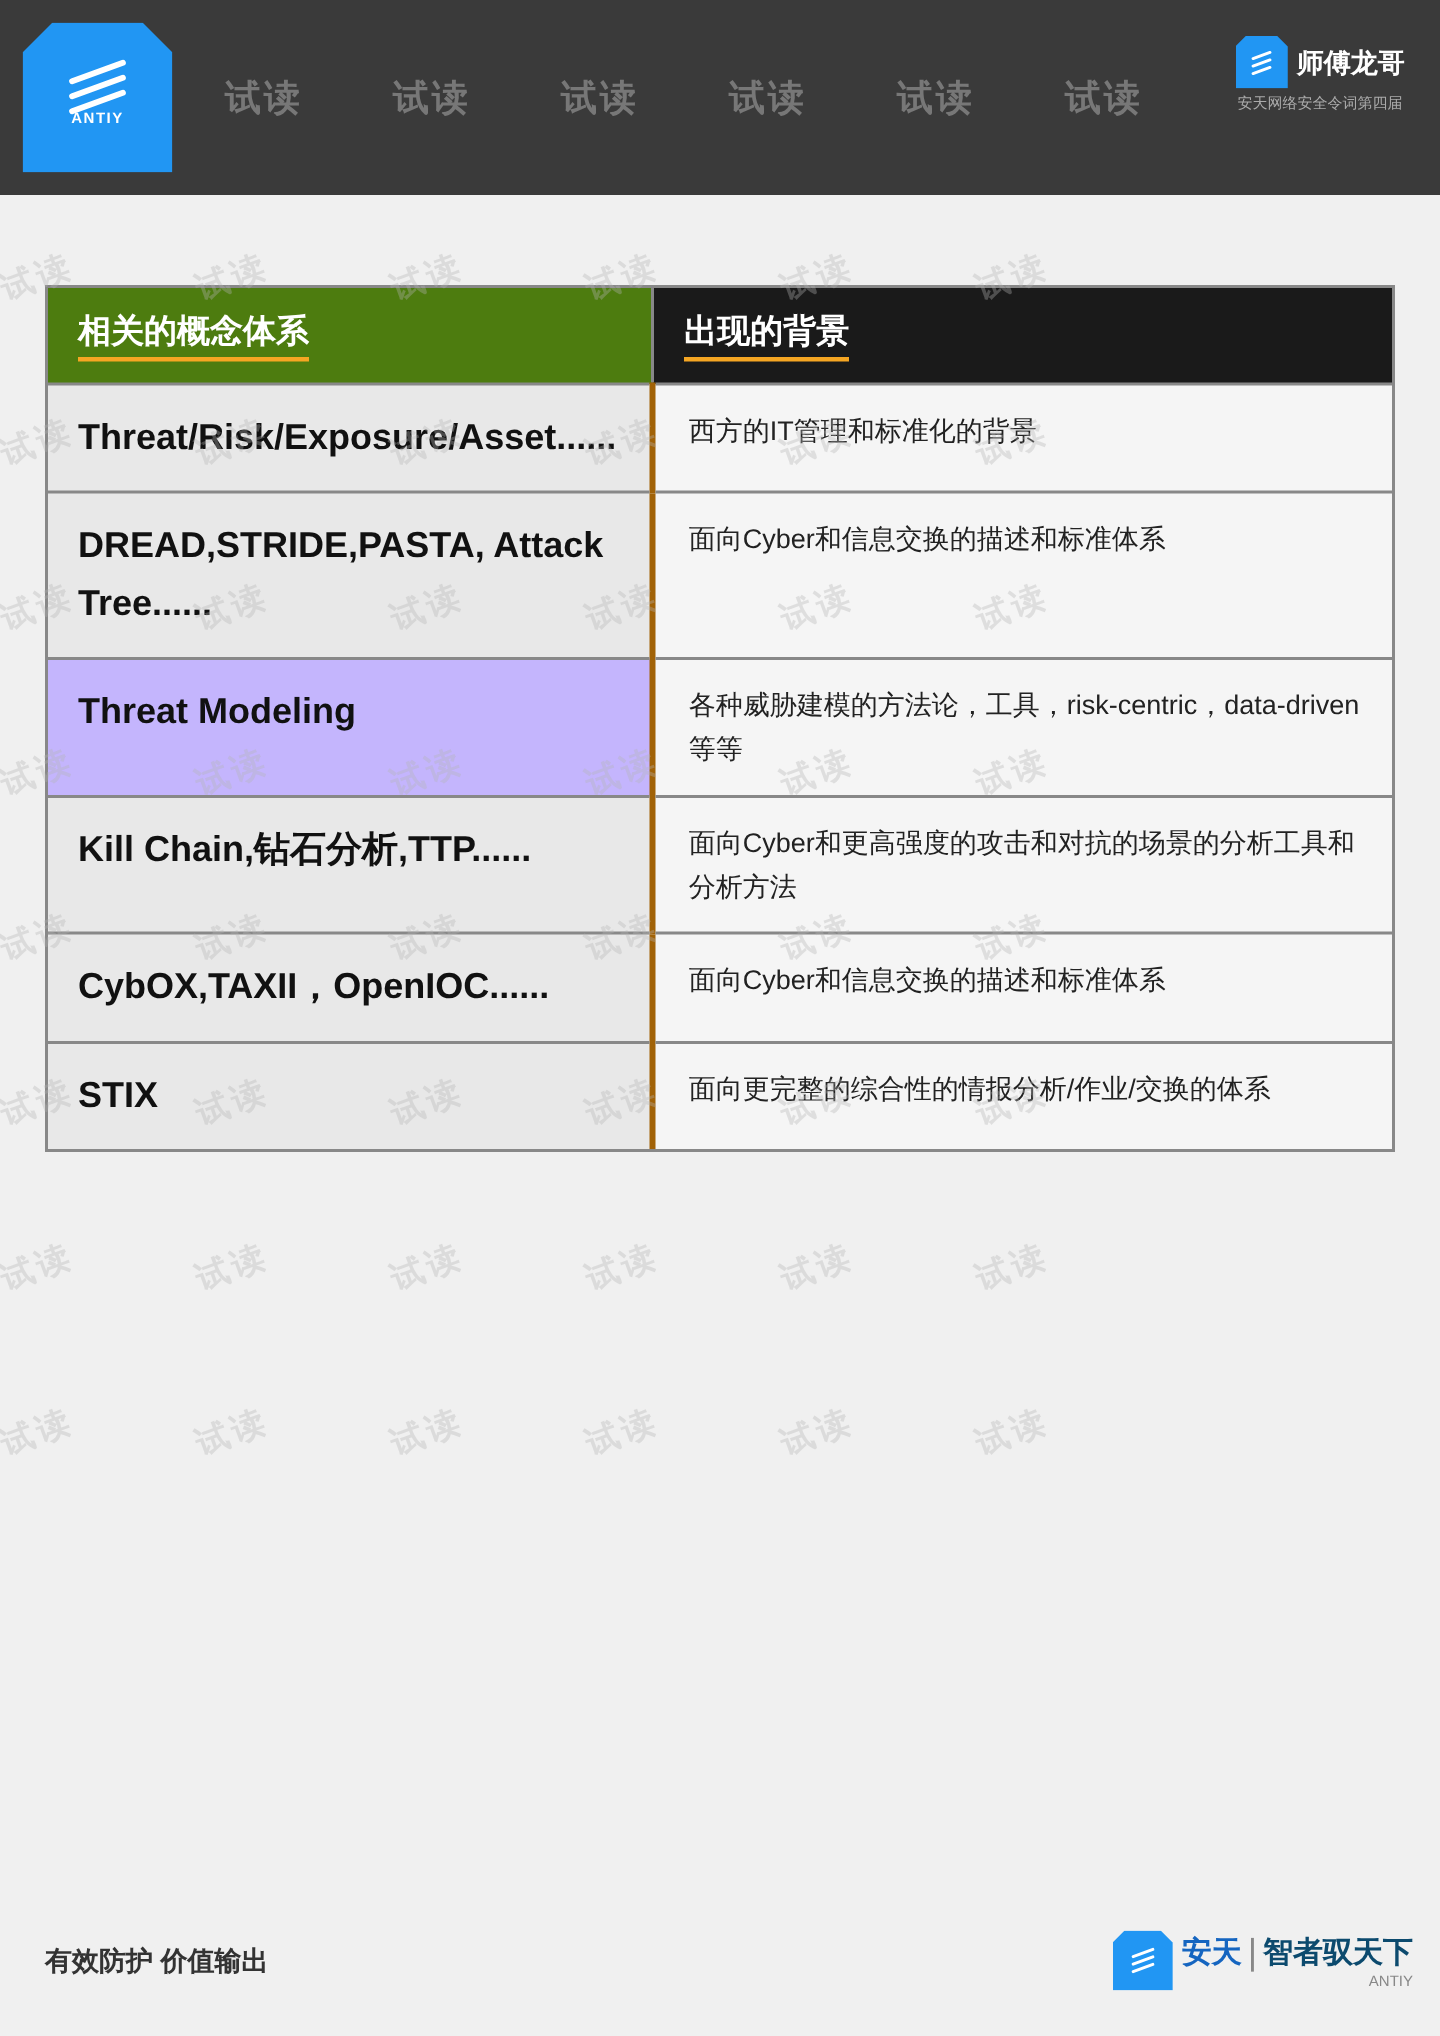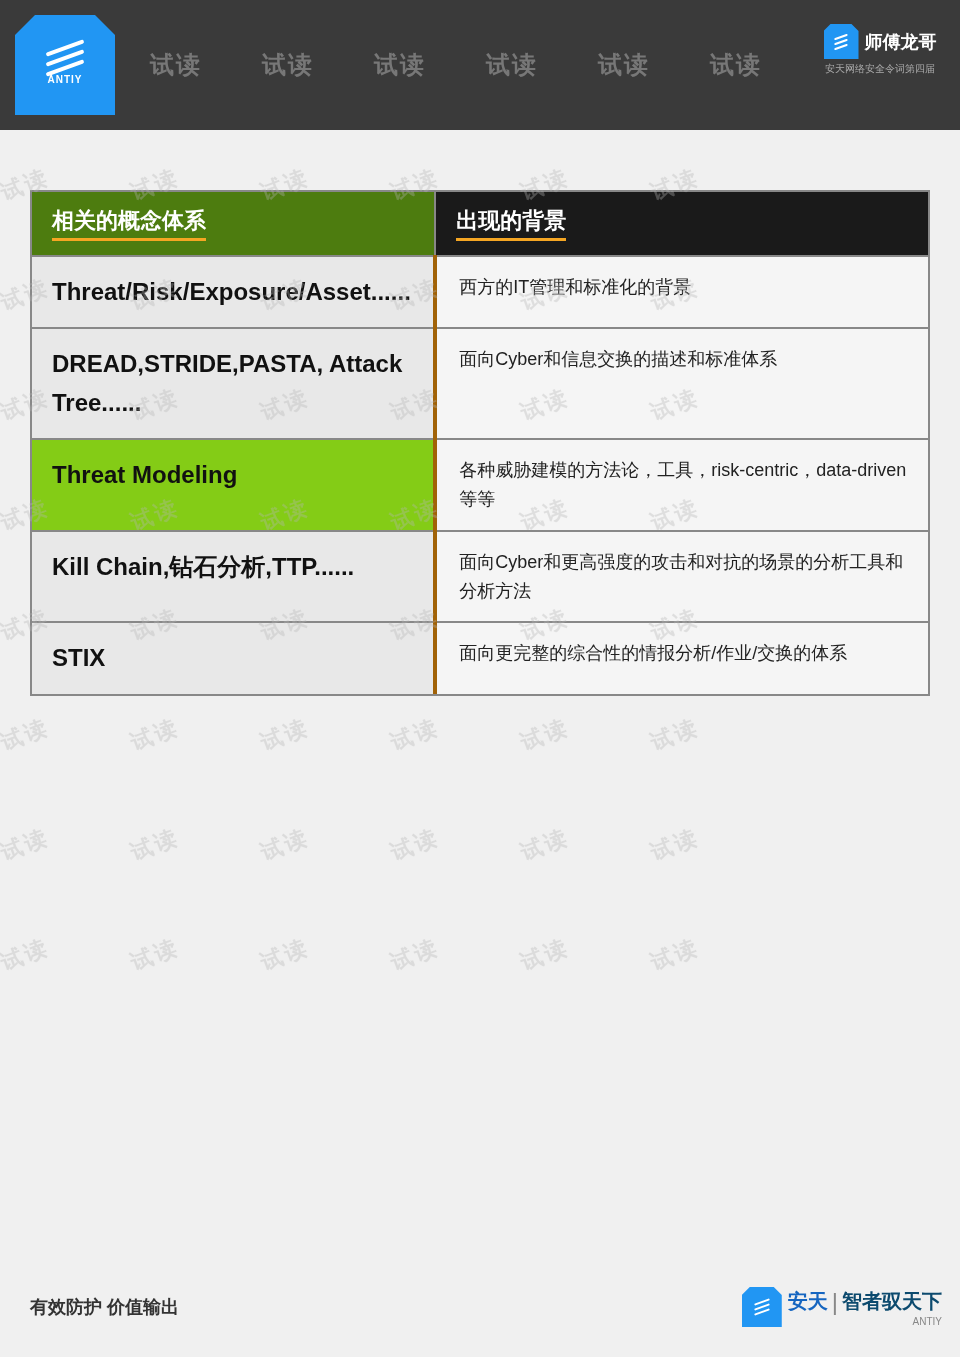--- a/index.html
+++ b/index.html
@@ -319,21 +319,21 @@
     }
 
     .footer-subtitle-text {
       font-size: 10px;
       color: #888;
       text-align: right;
     }
 
     
     .row-highlight td:first-child {
-      background: #84cc16;
+      background: #c4b5fd;
     }
   </style>
 </head>
 <body>
 
 <div class="header">
   <div class="logo-box">
     <div class="logo-lines">
       <div class="logo-line"></div>
       <div class="logo-line"></div>
@@ -460,20 +460,24 @@
         </tr>
         <tr class="row-highlight">
           <td>Threat Modeling</td>
           <td>各种威胁建模的方法论，工具，risk-centric，data-driven等等</td>
         </tr>
         <tr>
           <td>Kill Chain,钻石分析,TTP......</td>
           <td>面向Cyber和更高强度的攻击和对抗的场景的分析工具和分析方法</td>
         </tr>
         <tr>
+          <td>CybOX,TAXII，OpenIOC......</td>
+          <td>面向Cyber和信息交换的描述和标准体系</td>
+        </tr>
+        <tr>
           <td>STIX</td>
           <td>面向更完整的综合性的情报分析/作业/交换的体系</td>
         </tr>
       </tbody>
     </table>
   </div>
 </div>
 
 <div class="footer">
   <div class="footer-left">有效防护 价值输出</div>

